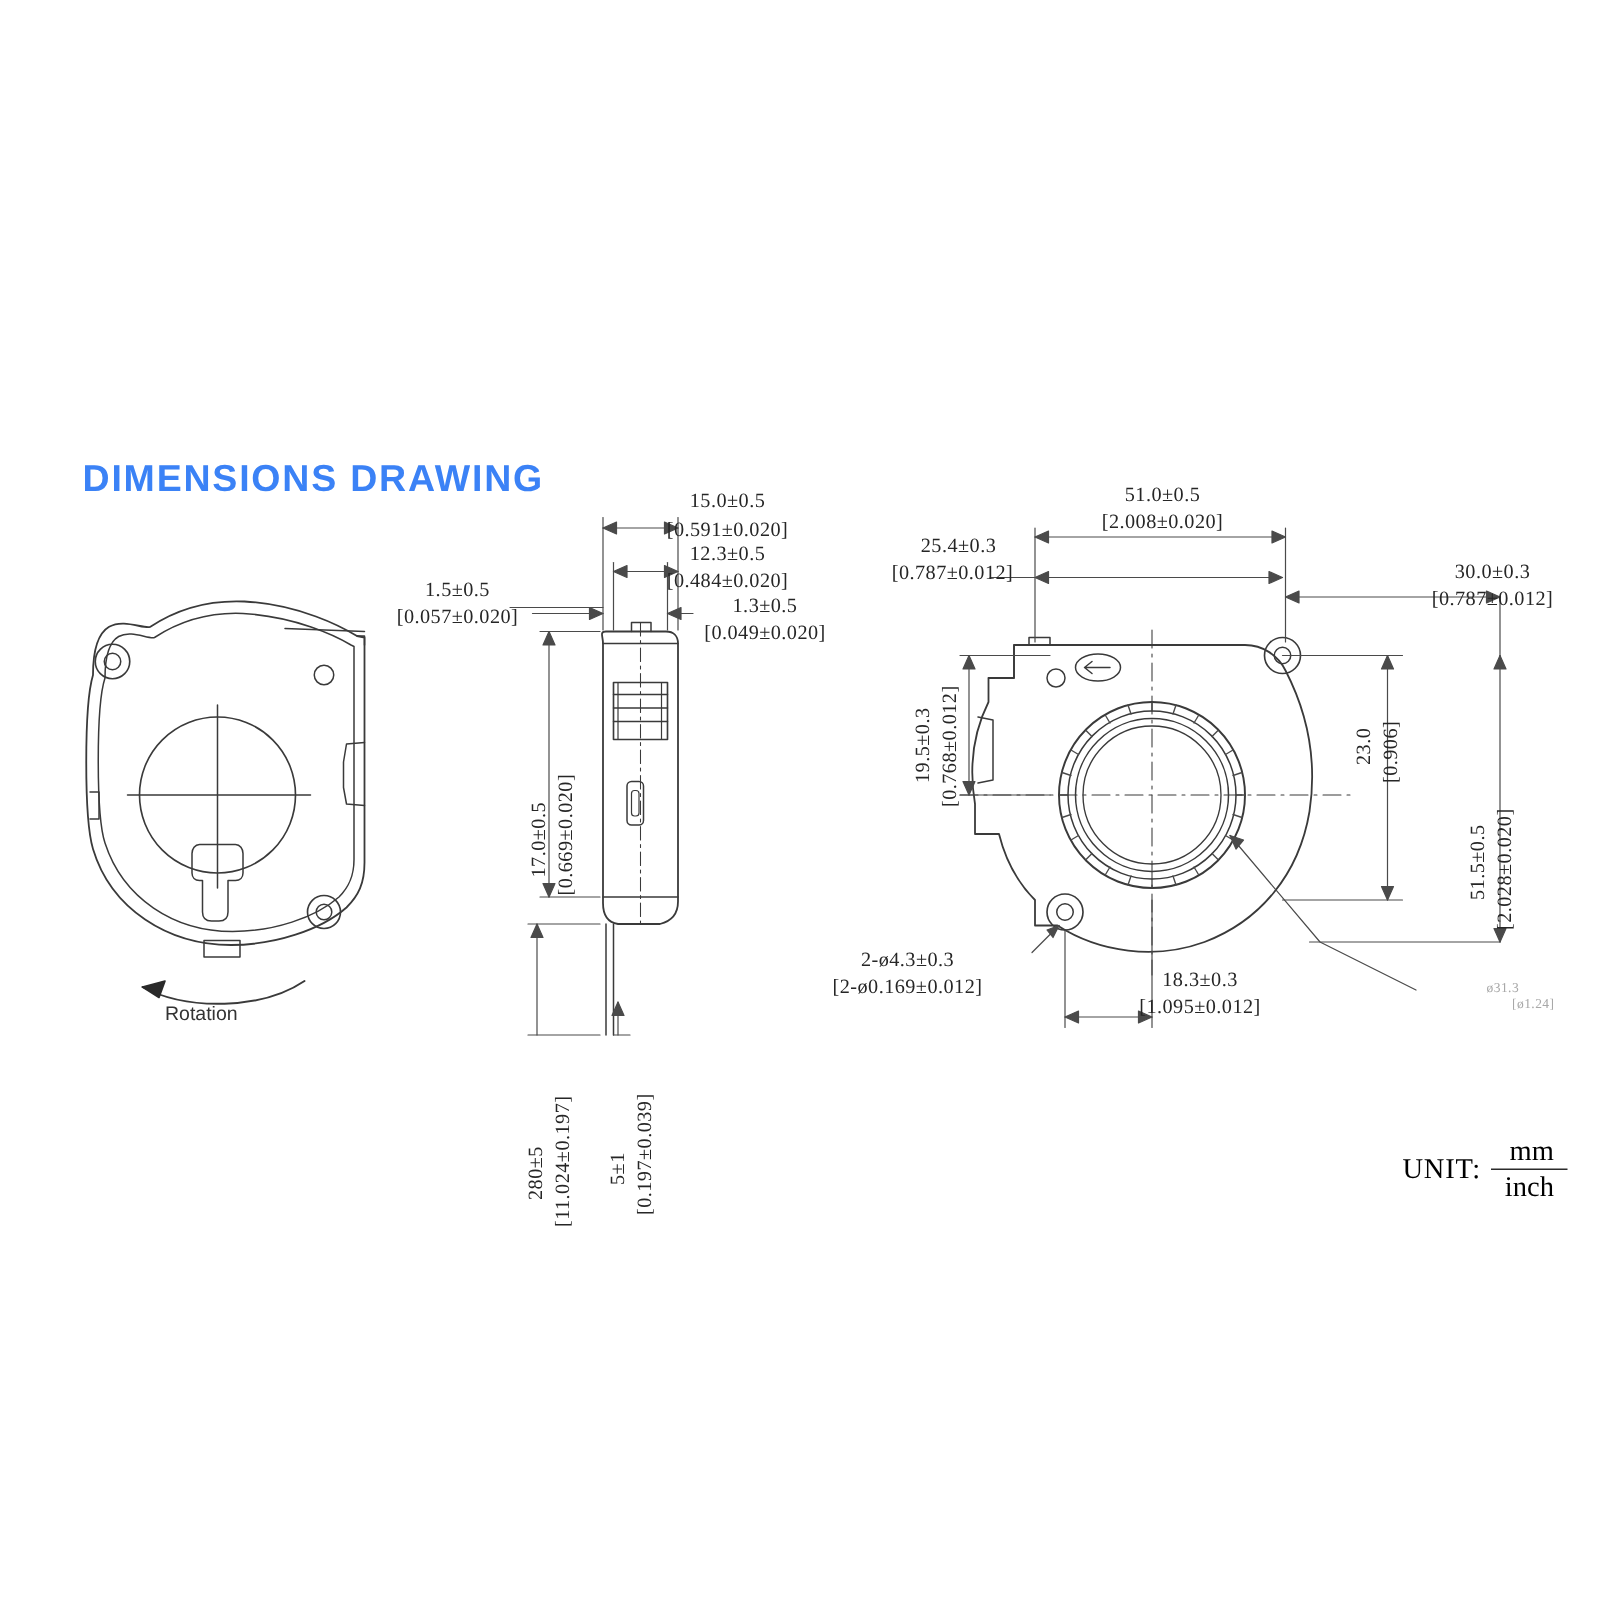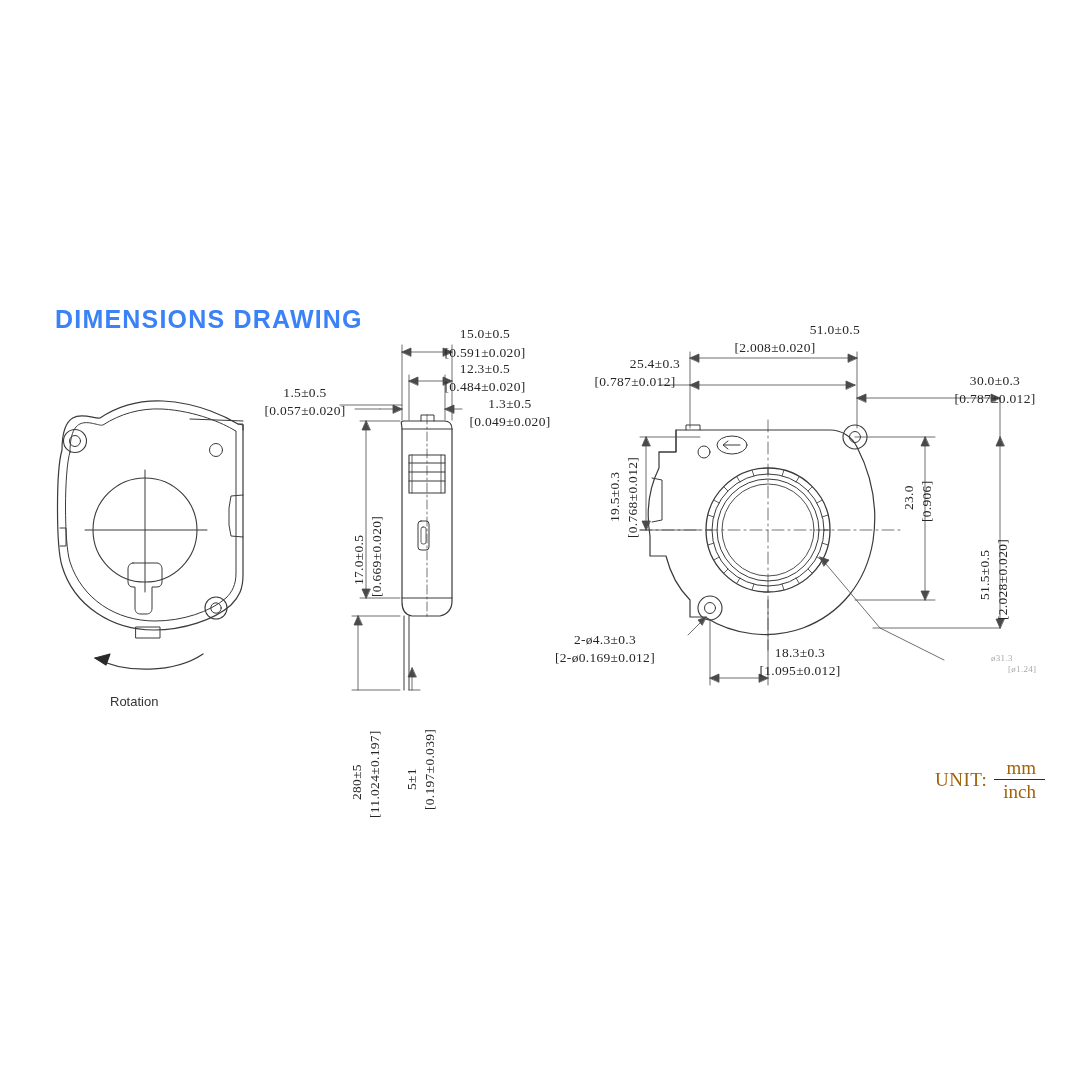--- a/index.html
+++ b/index.html
@@ -11,24 +11,24 @@
   .ttl{position:absolute;left:55px;top:305px;font-family:"Liberation Sans",sans-serif;
        font-size:25px;font-weight:bold;letter-spacing:1.2px;color:#3b82f6;white-space:nowrap;}
 
   svg.art{position:absolute;left:0;top:0;width:1080px;height:1080px;pointer-events:none;}
 
   .lbl{position:absolute;font-family:"Liberation Serif",serif;font-size:13.5px;
        line-height:15.5px;color:#262626;white-space:nowrap;letter-spacing:.3px;}
   .lbl.c{text-align:center;}
   .vert{transform-origin:0 0;}
   .faint{color:#a8a8a8;font-size:9px;line-height:11px;margin-left:44px;}
-  .rot-cap{position:absolute;font-family:"Liberation Sans",sans-serif;font-size:13px;color:#333;margin-top:26px;}
+  .rot-cap{position:absolute;font-family:"Liberation Sans",sans-serif;font-size:13px;color:#333;}
 
   .unitbox{position:absolute;left:935px;top:757px;display:flex;align-items:center;
-           font-family:"Liberation Serif",serif;font-size:19px;color:#a16207;}
+           font-family:"Liberation Serif",serif;font-size:19px;color:#000000;}
   .unitbox .u-k{margin-right:7px;letter-spacing:.5px;}
   .unitfrac{display:flex;flex-direction:column;align-items:flex-end;line-height:1.12;}
   .unitfrac .num{padding:0 9px 1px 9px;}
   .unitfrac .den{padding:1px 9px 0 9px;border-top:1.4px solid #2b2b2b;}
 </style>
 </head>
 <body>
 
 <div id="sheet">
 
@@ -262,24 +262,24 @@
 
   <div class="lbl vert" style="left:351px;top:585px;transform:rotate(-90deg);">17.0±0.5</div>
   <div class="lbl vert" style="left:369px;top:597px;transform:rotate(-90deg);">[0.669±0.020]</div>
 
   <div class="lbl vert" style="left:349px;top:800px;transform:rotate(-90deg);">280±5</div>
   <div class="lbl vert" style="left:367px;top:818px;transform:rotate(-90deg);">[11.024±0.197]</div>
 
   <div class="lbl vert" style="left:404px;top:790px;transform:rotate(-90deg);">5±1</div>
   <div class="lbl vert" style="left:422px;top:810px;transform:rotate(-90deg);">[0.197±0.039]</div>
 
-  <div class="lbl c" style="left:690px;top:322px;width:170px;text-align:right;">51.0±0.5</div>
+  <div class="lbl c" style="left:690px;top:322px;width:170px;">51.0±0.5</div>
   <div class="lbl c" style="left:680px;top:340px;width:190px;">[2.008±0.020]</div>
 
-  <div class="lbl c" style="left:580px;top:356px;width:150px;">25.4±0.3</div>
+  <div class="lbl c" style="left:564px;top:356px;width:150px;">25.4±0.3</div>
   <div class="lbl c" style="left:550px;top:374px;width:170px;">[0.787±0.012]</div>
 
   <div class="lbl c" style="left:925px;top:373px;width:140px;">30.0±0.3</div>
   <div class="lbl c" style="left:920px;top:391px;width:150px;">[0.787±0.012]</div>
 
   <div class="lbl vert" style="left:901px;top:510px;transform:rotate(-90deg);">23.0</div>
   <div class="lbl vert" style="left:919px;top:522px;transform:rotate(-90deg);">[0.906]</div>
 
   <div class="lbl vert" style="left:977px;top:600px;transform:rotate(-90deg);">51.5±0.5</div>
   <div class="lbl vert" style="left:995px;top:620px;transform:rotate(-90deg);">[2.028±0.020]</div>

